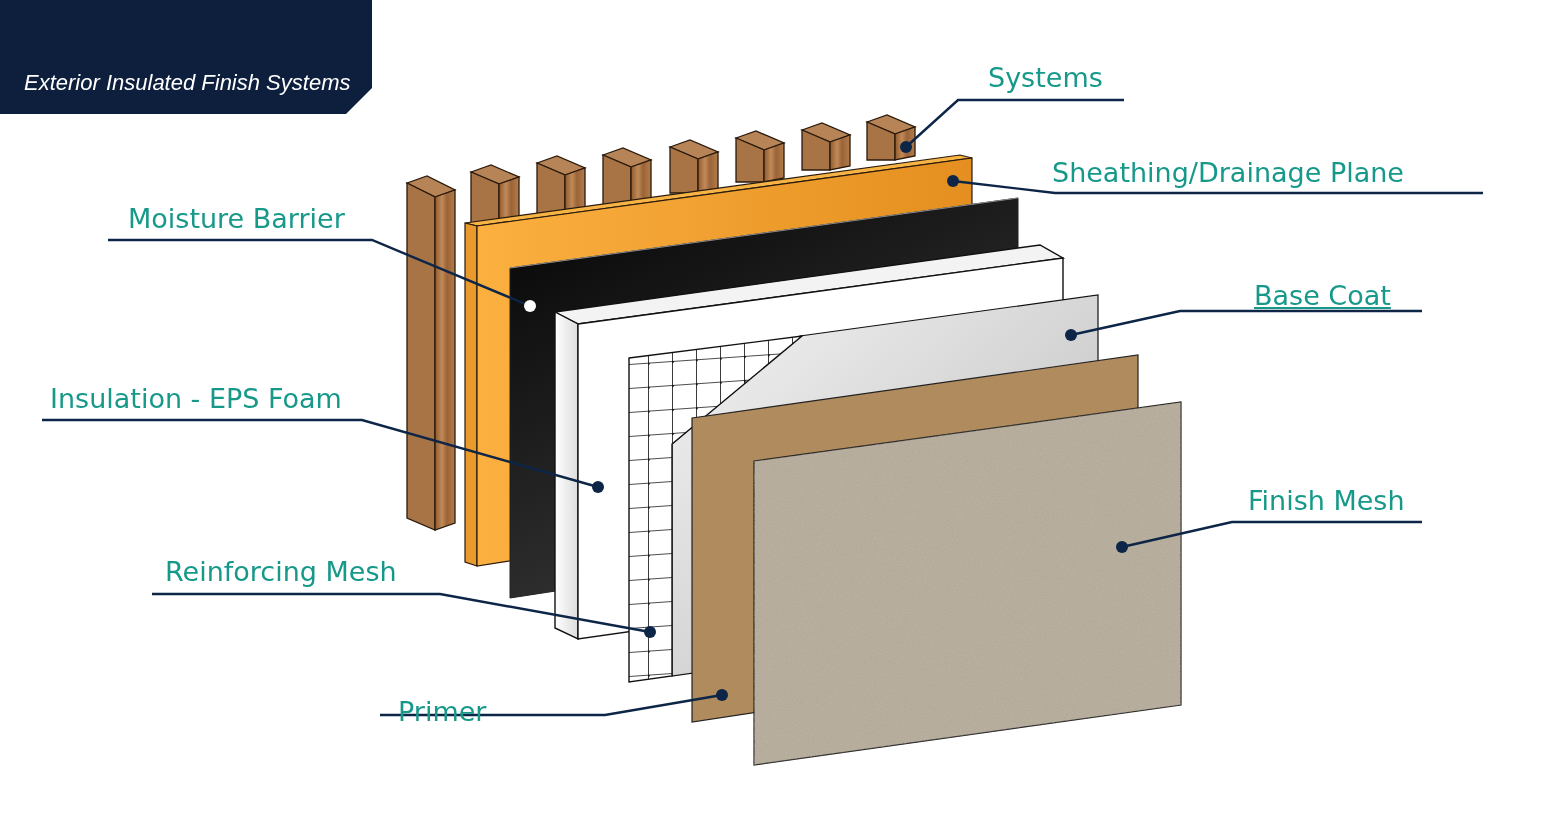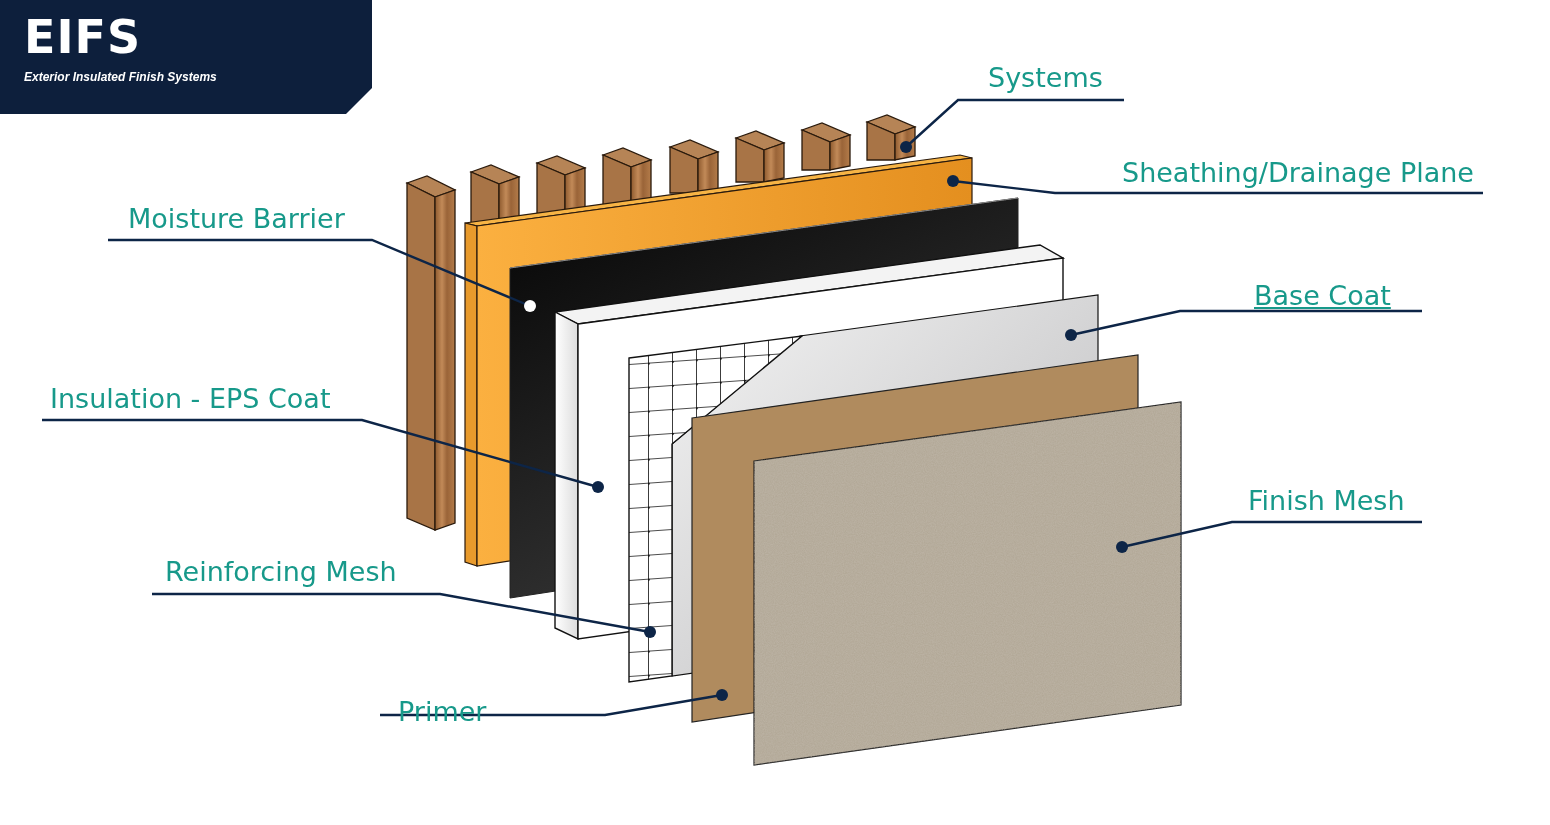--- a/index.html
+++ b/index.html
@@ -1,19 +1,19 @@
 <!DOCTYPE html>
 <html><head>
 <meta charset="utf-8">
 <style>
   html,body{margin:0;padding:0;background:#ffffff;}
   body{width:1550px;height:825px;position:relative;overflow:hidden;font-family:"Liberation Sans",sans-serif;}
   .header{position:absolute;left:0;top:0;width:372px;height:114px;}
   .title{position:absolute;left:24px;top:14px;color:#fff;font-family:"DejaVu Sans",sans-serif;font-weight:bold;font-size:46px;letter-spacing:1px;line-height:1;}
-  .subtitle{position:absolute;left:24px;top:70px;color:#fff;font-style:italic;font-size:12px;font-family:"Liberation Sans",sans-serif;font-weight:bold;}
+  .subtitle{position:absolute;left:24px;top:70px;color:#fff;font-style:italic;font-size:22px;font-family:"Liberation Sans",sans-serif;}
   #diagram{position:absolute;left:0;top:0;}
   .label{position:absolute;color:#17998a;font-family:"DejaVu Sans",sans-serif;font-size:27px;white-space:nowrap;line-height:1;}
 </style>
 </head>
 <body>
 
 <svg id="diagram" width="1550" height="825" viewBox="0 0 1550 825" xmlns="http://www.w3.org/2000/svg">
   <defs>
     <linearGradient id="wood" x1="0" x2="1" y1="0" y2="0">
       <stop offset="0" stop-color="#8e5a2e"></stop>
@@ -139,24 +139,23 @@
     <circle cx="530" cy="306" r="6" fill="#ffffff"></circle>
     <circle cx="1071" cy="335" r="6"></circle>
     <circle cx="598" cy="487" r="6"></circle>
     <circle cx="1122" cy="547" r="6"></circle>
     <circle cx="650" cy="632" r="6"></circle>
     <circle cx="722" cy="695" r="6"></circle>
   </g>
 </svg>
 
 <div class="header">
-  <div class="title">EIFS</div>
   <div class="subtitle">Exterior Insulated Finish Systems</div>
 </div>
 
 <div class="label" style="left:988px;top:64px;">Systems</div>
-<div class="label" style="left:1122px;top:159px;">Sheathing/Drainage Plane</div>
+<div class="label" style="left:1052px;top:159px;">Sheathing/Drainage Plane</div>
 <div class="label" style="left:128px;top:205px;">Moisture Barrier</div>
 <div class="label" style="left:1254px;top:282px;text-decoration:underline;">Base Coat</div>
-<div class="label" style="left:50px;top:385px;">Insulation - EPS Coat</div>
+<div class="label" style="left:50px;top:385px;">Insulation - EPS Foam</div>
 <div class="label" style="left:1248px;top:487px;">Finish Mesh</div>
 <div class="label" style="left:165px;top:558px;">Reinforcing Mesh</div>
 <div class="label" style="left:398px;top:680px;margin-top:18px;">Primer</div>
 
 </body></html>

